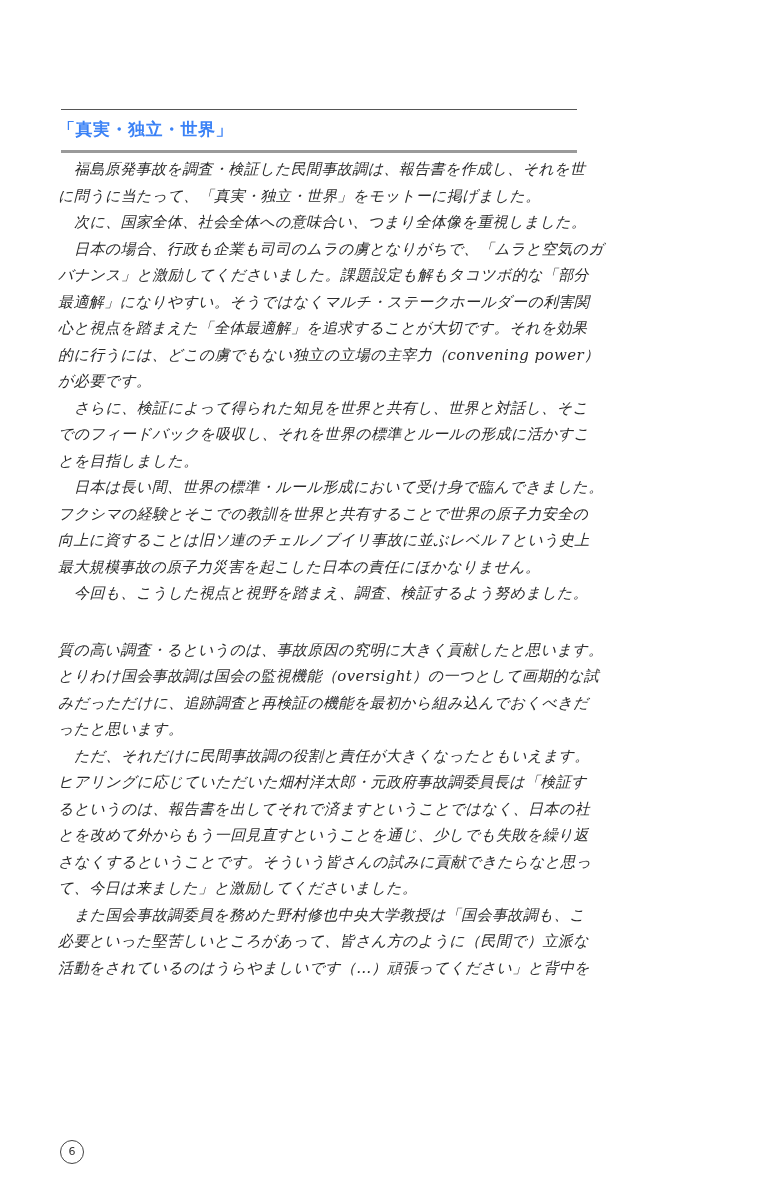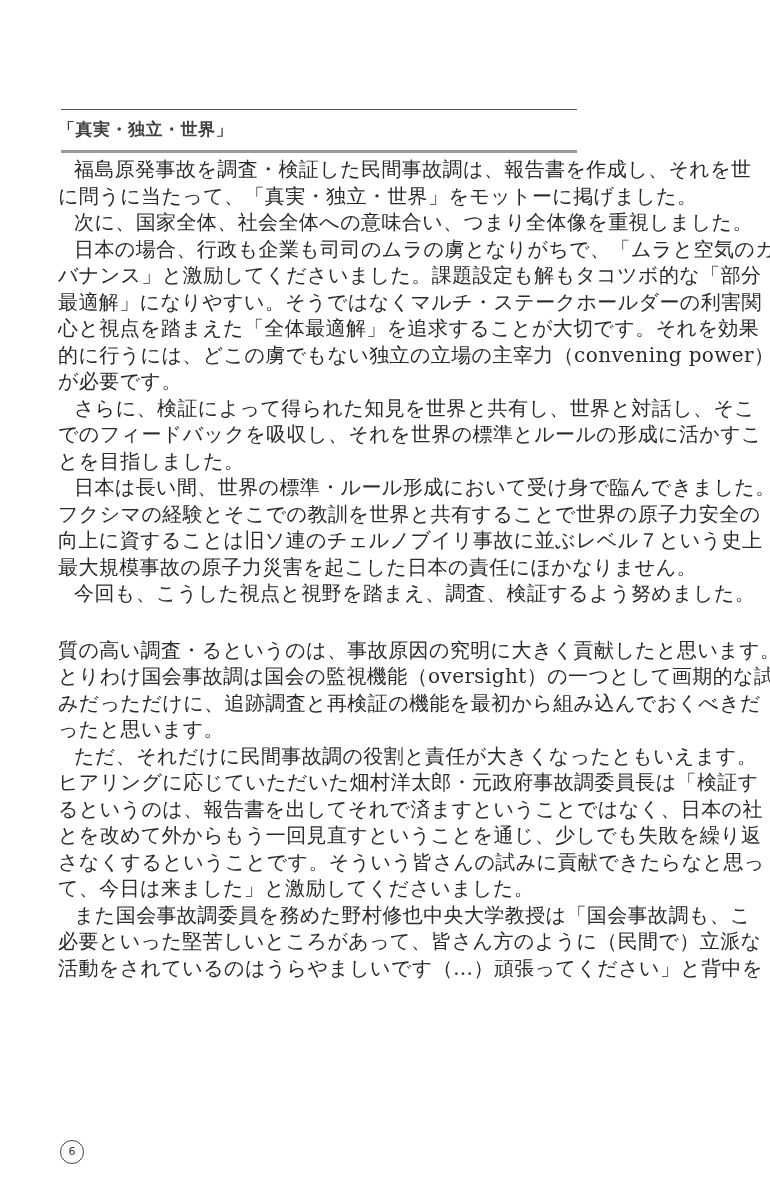--- a/index.html
+++ b/index.html
@@ -31,45 +31,46 @@
       background: #555555;
     }
     .section-title {
       position: absolute;
       left: 0px;
       top: 118px;
       font-family: "DejaVu Sans", "Liberation Sans", sans-serif;
       font-weight: bold;
       font-size: 17px;
       letter-spacing: 0.5px;
-      color: #404040;
+      color: #3b82f6;
       white-space: nowrap;
     }
     .rule-bottom {
       position: absolute;
       left: 3px;
       top: 150px;
       width: 516px;
       height: 3px;
       background: #9a9a9a;
     }
     .body-text {
       position: absolute;
       left: 0;
       top: 156px;
       width: 522px;
     }
     .line {
       height: 26.5px;
       line-height: 26.5px;
-      font-size: 20px;
+      font-size: 15px;
       white-space: nowrap;
       letter-spacing: 0.4px;
       text-align: justify;
       text-align-last: justify;
+      font-style: italic;
     }
     .line.last {
       text-align-last: left;
     }
     .line.indent {
       padding-left: 16px;
     }
     .gap {
       height: 30px;
     }

